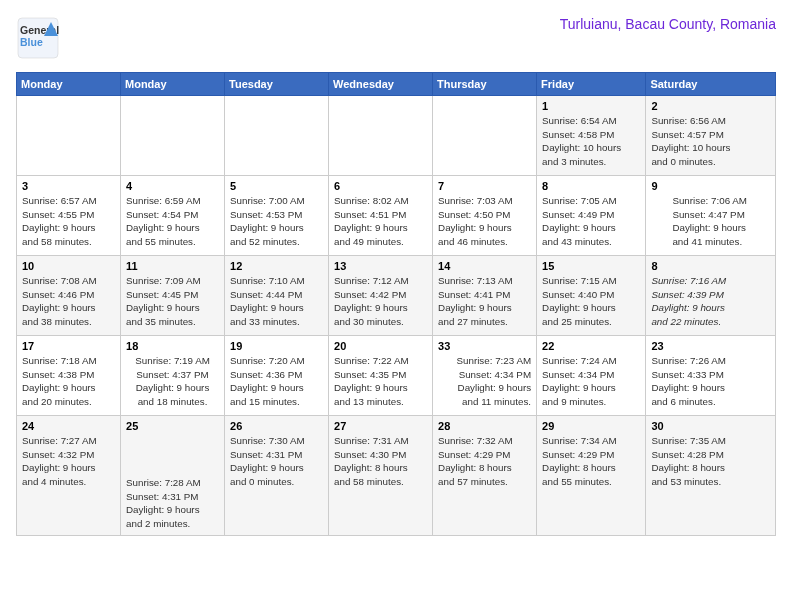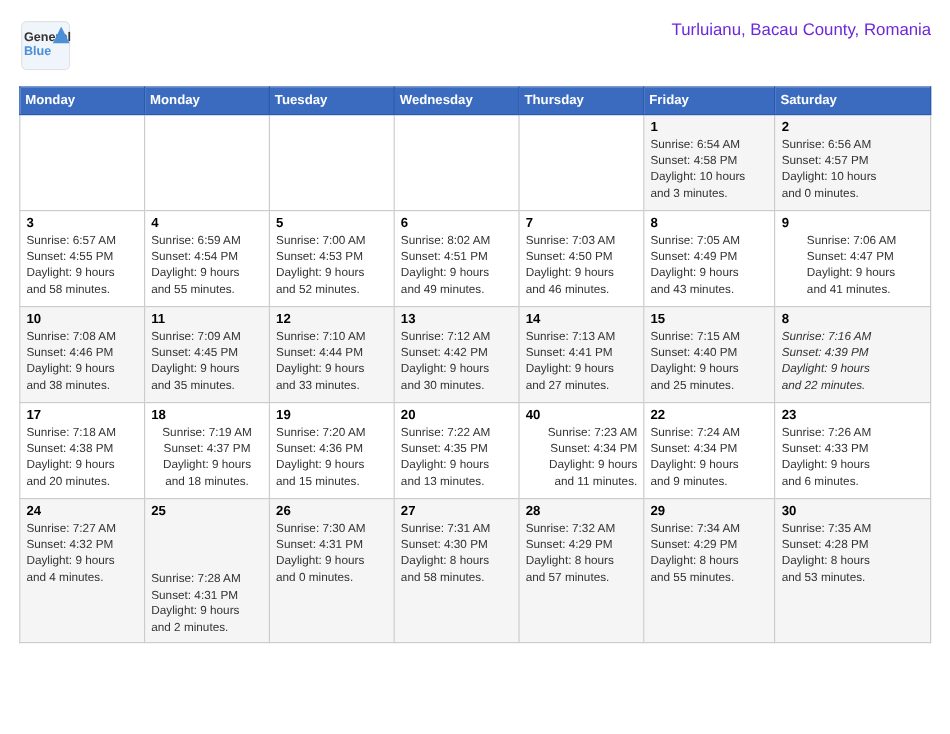--- a/index.html
+++ b/index.html
@@ -252,21 +252,21 @@
 and 15 minutes.</div>
         </td>
         <td>
           <span class="day-number">20</span>
           <div class="day-info" style="white-space: pre-line;">Sunrise: 7:22 AM
 Sunset: 4:35 PM
 Daylight: 9 hours
 and 13 minutes.</div>
         </td>
         <td>
-          <span class="day-number">40</span>
+          <span class="day-number">33</span>
           <div class="day-info" style="white-space: pre-line; text-align: right;">Sunrise: 7:23 AM
 Sunset: 4:34 PM
 Daylight: 9 hours
 and 11 minutes.</div>
         </td>
         <td>
           <span class="day-number">22</span>
           <div class="day-info" style="white-space: pre-line;">Sunrise: 7:24 AM
 Sunset: 4:34 PM
 Daylight: 9 hours

